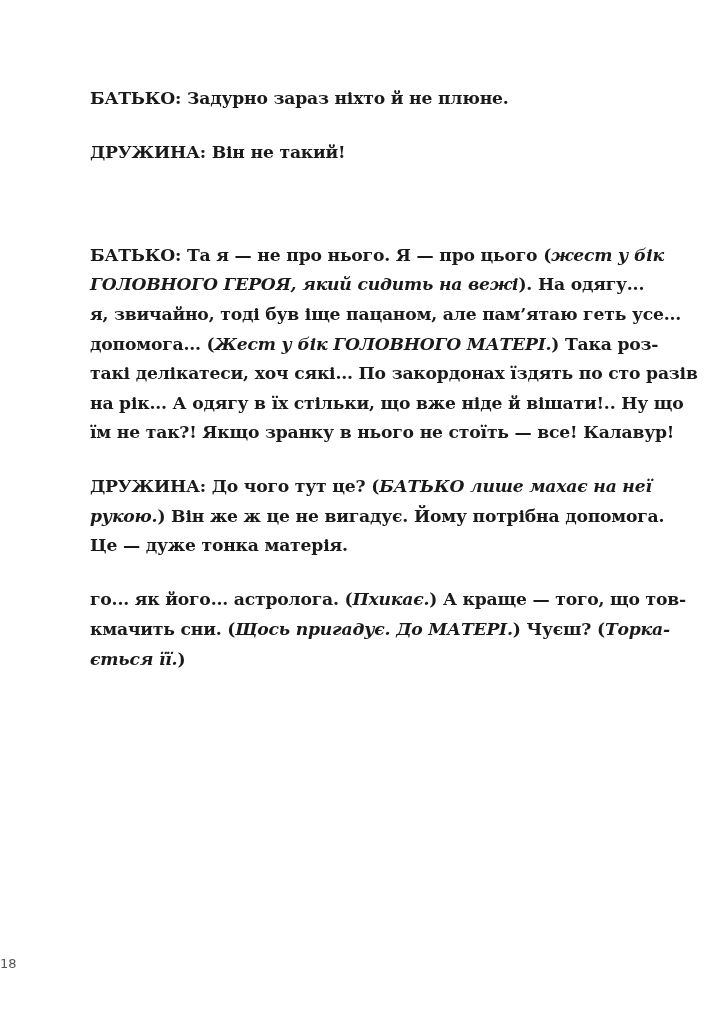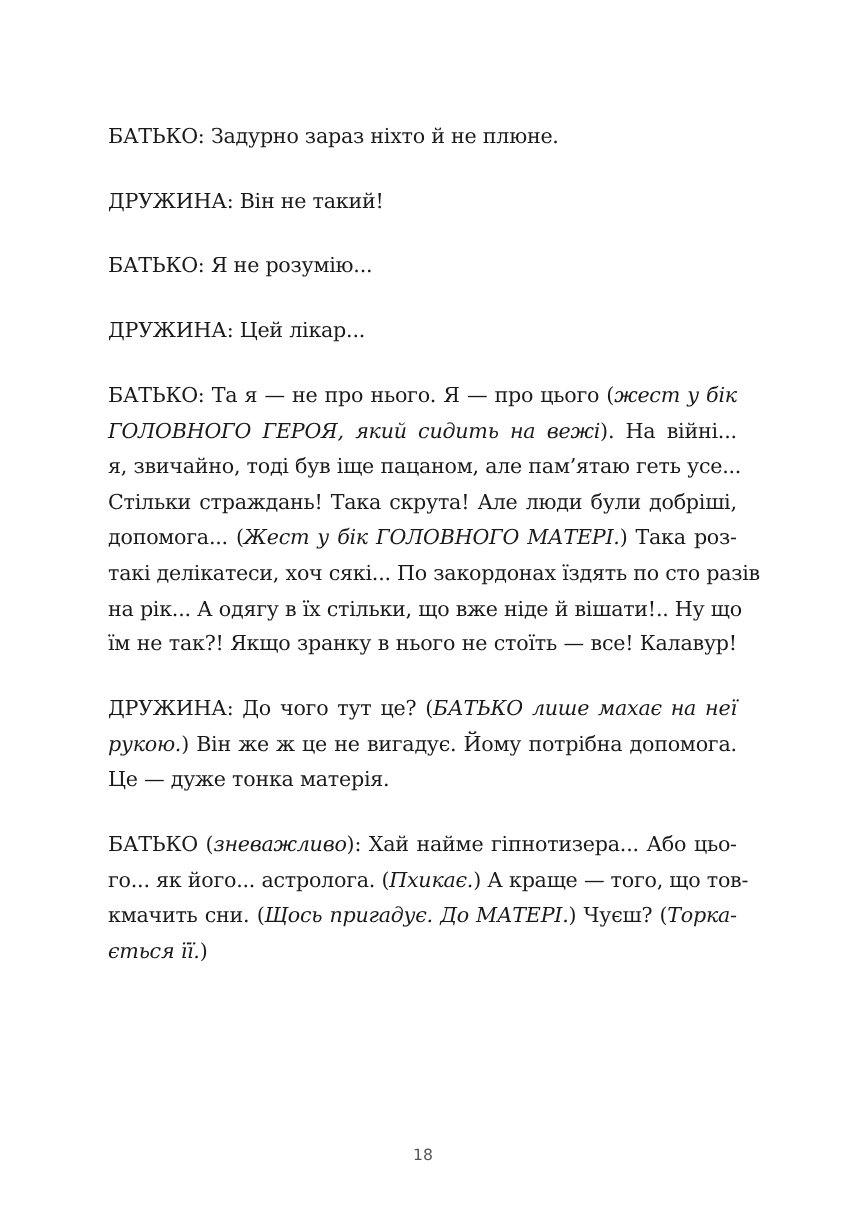--- a/index.html
+++ b/index.html
@@ -1,65 +1,57 @@
 <!DOCTYPE html>
 <html><head>
 <meta charset="utf-8">
 <style>
   html, body { margin:0; padding:0; background:#ffffff; }
   body { width:705px; height:1024px; position:relative; overflow:hidden;
          font-family:"DejaVu Serif","Liberation Serif",serif; color:#1a1a1a; }
-  .page { position:absolute; left:90px; top:100px; width:524px; }
+  .page { position:absolute; left:90px; top:84px; width:524px;font-weight:bold; }
   .para { margin:0; }
   .line { display:block; height:29.6px; line-height:29.6px; font-size:17.2px;
           white-space:nowrap; text-align:justify; text-align-last:justify; letter-spacing:-0.2px; }
   .line.last { text-align-last:left; }
   .line.single { text-align-last:left; }
   .it { font-style:italic; }
   .gap { height:24.4px; }
-  .pagenum { position:absolute; left:0; width:705px; top:956px; text-align:center;
+  .pagenum { position:absolute; left:0; width:705px; top:956px; text-align:left;
              font-family:"DejaVu Sans","Liberation Sans",sans-serif; font-size:13px; color:#555; }
 </style>
 </head>
 <body>
 
 <div class="page" id="page-body">
     <div class="para">
       <span class="line last single"><span>БАТЬКО: Задурно зараз ніхто й не плюне.</span></span>
     </div>
     <div class="gap"></div>
     <div class="para">
       <span class="line last single"><span>ДРУЖИНА: Він не такий!</span></span>
     </div>
     <div class="gap"></div>
-    <div class="para">
-      <span class="line last single"><span>БАТЬКО: Я не розумію...</span></span>
-    </div>
     <div class="gap"></div>
-    <div class="para">
-      <span class="line last single"><span>ДРУЖИНА: Цей лікар...</span></span>
-    </div>
     <div class="gap"></div>
     <div class="para">
       <span class="line"><span>БАТЬКО: Та я — не про нього. Я — про цього (</span><span class="it">жест у бік</span></span>
-      <span class="line"><span class="it">ГОЛОВНОГО ГЕРОЯ, який сидить на вежі</span><span>). На війні...</span></span>
+      <span class="line"><span class="it">ГОЛОВНОГО ГЕРОЯ, який сидить на вежі</span><span>). На одягу...</span></span>
       <span class="line"><span>я, звичайно, тоді був іще пацаном, але пам’ятаю геть усе...</span></span>
-      <span class="line"><span>Стільки страждань! Така скрута! Але люди були добріші,</span></span>
       <span class="line"><span>допомога... (</span><span class="it">Жест у бік ГОЛОВНОГО МАТЕРІ.</span><span>) Така роз-</span></span>
       <span class="line"><span>такі делікатеси, хоч сякі... По закордонах їздять по сто разів</span></span>
       <span class="line"><span>на рік... А одягу в їх стільки, що вже ніде й вішати!.. Ну що</span></span>
       <span class="line"><span>їм не так?! Якщо зранку в нього не стоїть — все! Калавур!</span></span>
     </div>
     <div class="gap"></div>
     <div class="para">
       <span class="line"><span>ДРУЖИНА: До чого тут це? (</span><span class="it">БАТЬКО лише махає на неї</span></span>
       <span class="line"><span class="it">рукою.</span><span>) Він же ж це не вигадує. Йому потрібна допомога.</span></span>
       <span class="line last"><span>Це — дуже тонка матерія.</span></span>
     </div>
     <div class="gap"></div>
     <div class="para">
-      <span class="line"><span>БАТЬКО (</span><span class="it">зневажливо</span><span>): Хай найме гіпнотизера... Або цьо-</span></span>
       <span class="line"><span>го... як його... астролога. (</span><span class="it">Пхикає.</span><span>) А краще — того, що тов-</span></span>
       <span class="line"><span>кмачить сни. (</span><span class="it">Щось пригадує. До МАТЕРІ.</span><span>) Чуєш? (</span><span class="it">Торка-</span></span>
       <span class="line last"><span class="it">ється її.</span><span>)</span></span>
     </div>
   </div>
 <div class="pagenum">18</div>
 
 </body></html>

